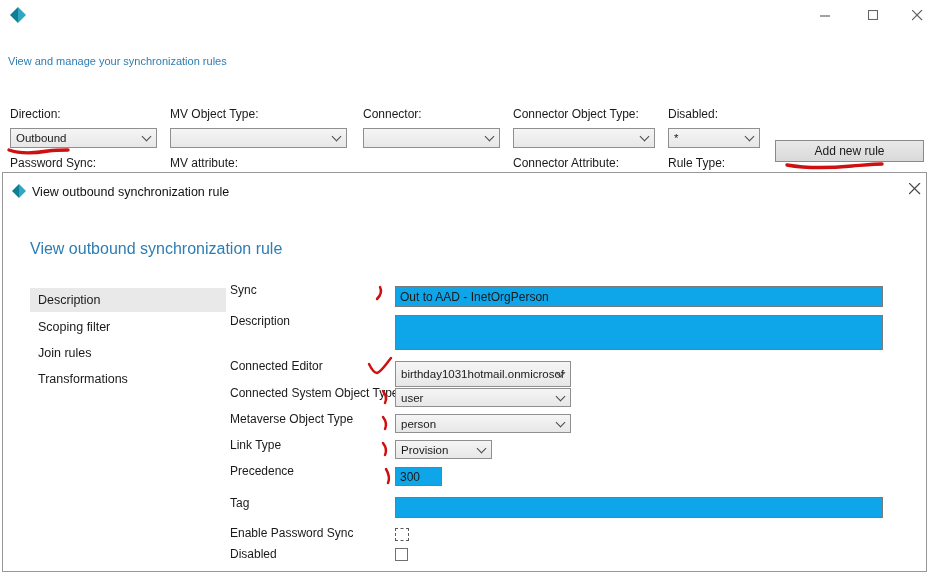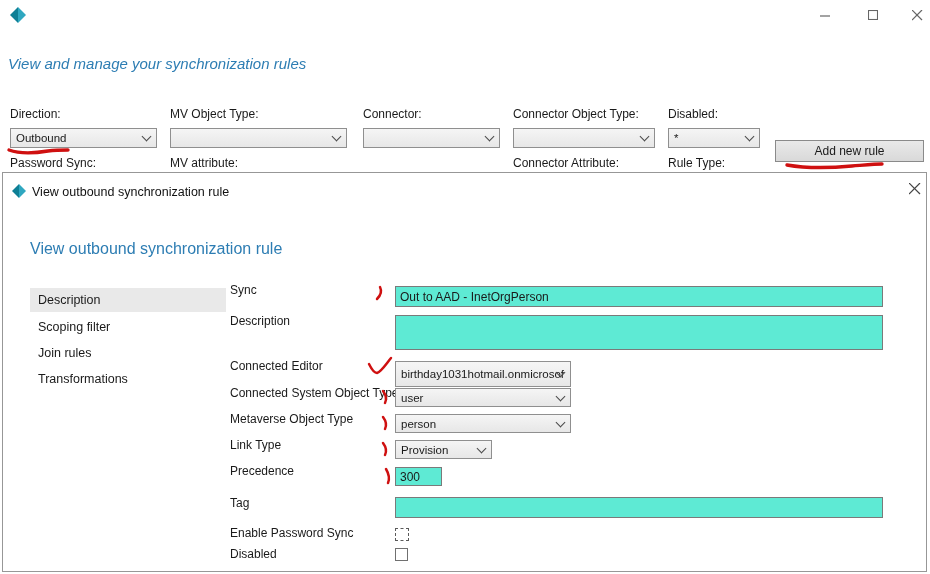--- a/index.html
+++ b/index.html
@@ -6,21 +6,21 @@
   body{
     width:930px;height:574px;position:relative;overflow:hidden;
     background:#ffffff;font-family:"Liberation Sans",sans-serif;color:#1a1a1a;
   }
   .abs{position:absolute;}
   
   .titlebar{position:absolute;left:0;top:0;width:930px;height:30px;background:#fff;}
   .app-title{position:absolute;left:32px;top:8px;font-size:12px;color:#5f5f5f;}
   .win-btn{position:absolute;top:4px;width:34px;height:22px;display:flex;align-items:center;justify-content:center;cursor:default;}
   
-  .page-heading{position:absolute;left:8px;top:55px;font-size:15px;color:#2d7db3;font-style:italic;}
+  .page-heading{position:absolute;left:8px;top:55px;font-size:11px;color:#2d7db3;}
   .dlg-heading{position:absolute;left:30px;top:240px;font-size:16px;color:#2d7db3;}
   
   .flabel{position:absolute;font-size:12px;color:#1a1a1a;white-space:nowrap;}
   .combo{
     position:absolute;height:20px;border:1px solid #8f8f8f;box-sizing:border-box;
     background:linear-gradient(#f5f5f5,#e7e7e7);font-size:11.5px;color:#1a1a1a;
     display:flex;align-items:center;padding:0 34px 0 5px;overflow:hidden;white-space:nowrap;cursor:default;
   }
   .combo .chev{position:absolute;right:6px;top:50%;width:6px;height:6px;
     border-right:1.3px solid #4a4a4a;border-bottom:1.3px solid #4a4a4a;
@@ -33,21 +33,21 @@
   
   .dialog{position:absolute;left:2px;top:172px;width:925px;height:400px;
     background:#fff;border:1px solid #979797;box-sizing:border-box;}
   .dlg-title{position:absolute;left:32px;top:185px;font-size:12.5px;color:#111;}
   
   .nav-item{position:absolute;left:30px;width:196px;height:24px;display:flex;align-items:center;
     padding-left:8px;box-sizing:border-box;font-size:12.5px;color:#1a1a1a;cursor:default;}
   .nav-item.selected{background:#e9e9e9;}
   
   .fldlabel{position:absolute;left:230px;font-size:12px;color:#1a1a1a;white-space:nowrap;}
-  .tinput{position:absolute;box-sizing:border-box;border:1px solid #7a7a7a;background:#5eead4;
+  .tinput{position:absolute;box-sizing:border-box;border:1px solid #7a7a7a;background:#0ea5e9;
     font-family:"Liberation Sans",sans-serif;font-size:12px;color:#1a1a1a;padding:2px 4px;outline:none;}
   textarea.tinput{resize:none;}
   .checkbox{position:absolute;width:13px;height:13px;box-sizing:border-box;
     border:1px solid #707070;background:#fff;cursor:default;}
   .checkbox.dashed{border:1px dashed #5a5a5a;}
   
   .annot{position:absolute;left:0;top:0;pointer-events:none;z-index:50;}
   .annot path{fill:none;stroke:#cf1010;stroke-linecap:round;stroke-linejoin:round;}
   .annot .thick{stroke-width:3.4px;}
   .annot .tick{stroke-width:2.5px;}

